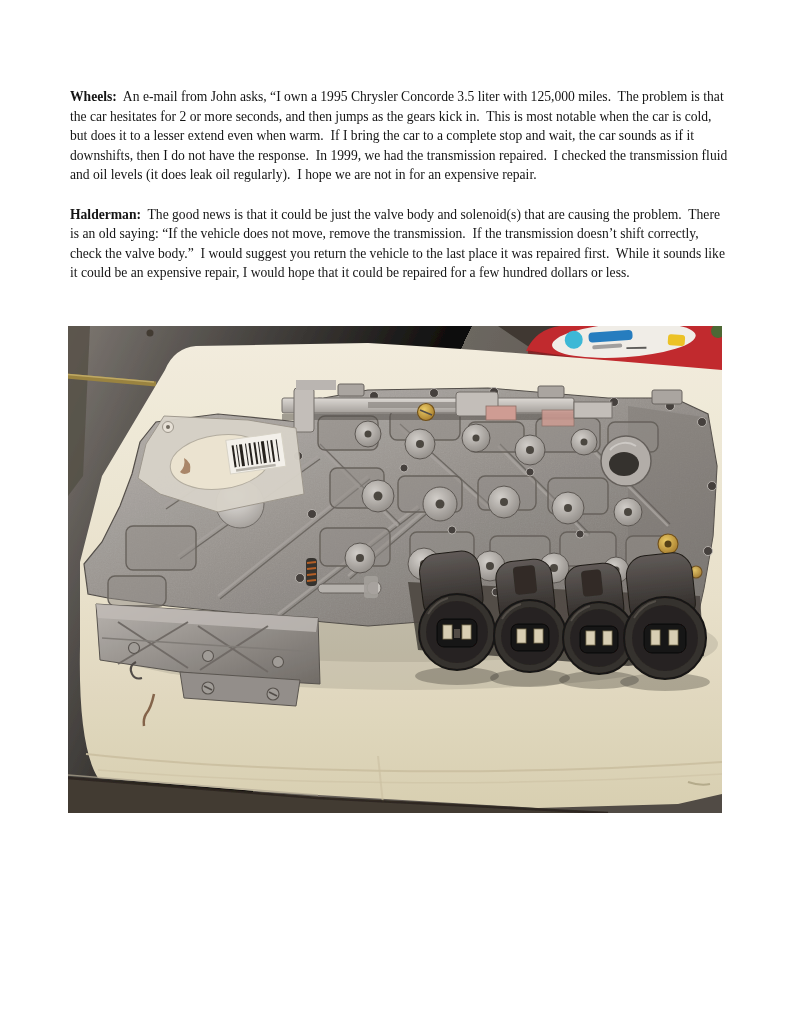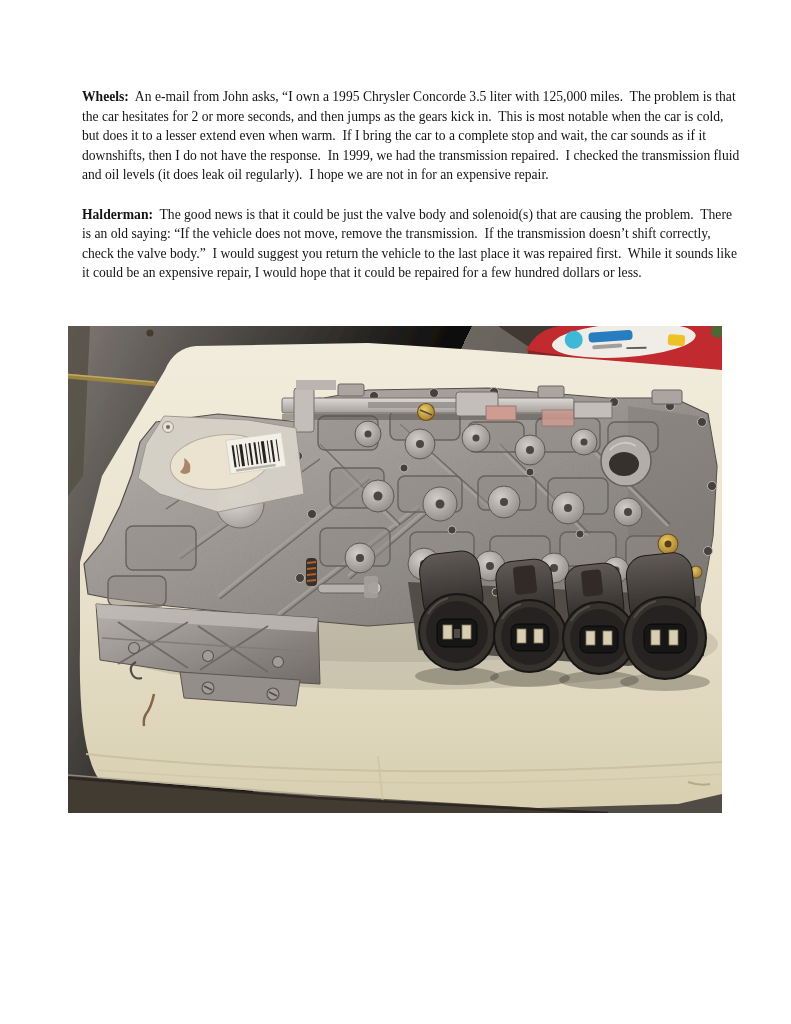--- a/index.html
+++ b/index.html
@@ -1,21 +1,21 @@
 <!DOCTYPE html>
 <html style="--c-floor: #6e6962; --c-floor-dark: #3a342c; --c-box-top: #f2ecdc; --c-box-bottom: #ddd5b8; --c-can-red: #c02128; --c-label-white: #f2f0ea; --c-label-blue: #1f7ac0; --c-label-cyan: #35b8d8; --c-label-yellow: #eec21f; --c-metal-light: #c6c3bf; --c-metal-mid: #9a9692; --c-metal-dark: #56524d; --c-solenoid-dark: #2c2926; --c-pin-metal: #d8cfb4; --c-brass: #c89a3a; --c-gasket: #d7d3ca; --c-rod-brass: #97803c; --c-spring-orange: #b35a20;"><head>
 <meta charset="utf-8">
 <style>
   html,body{margin:0;padding:0;background:#fff;}
   .page{
     position:relative; width:791px; height:1024px; background:#ffffff;
     overflow:hidden; font-family:"Liberation Serif", serif;
   }
   .article{
-    position:absolute; left:82px; top:87px; width:658px;
+    position:absolute; left:70px; top:87px; width:658px;
     font-size:13.6px; line-height:19.6px; color:#141414;
   }
   .article p{ margin:0 0 19.6px 0; }
   .speaker{ font-weight:bold; }
   .body-text{ white-space:pre-wrap; }
   figure.photo{
     position:absolute; left:68px; top:326px; width:654px; height:487px;
     margin:0; padding:0;
   }
   

